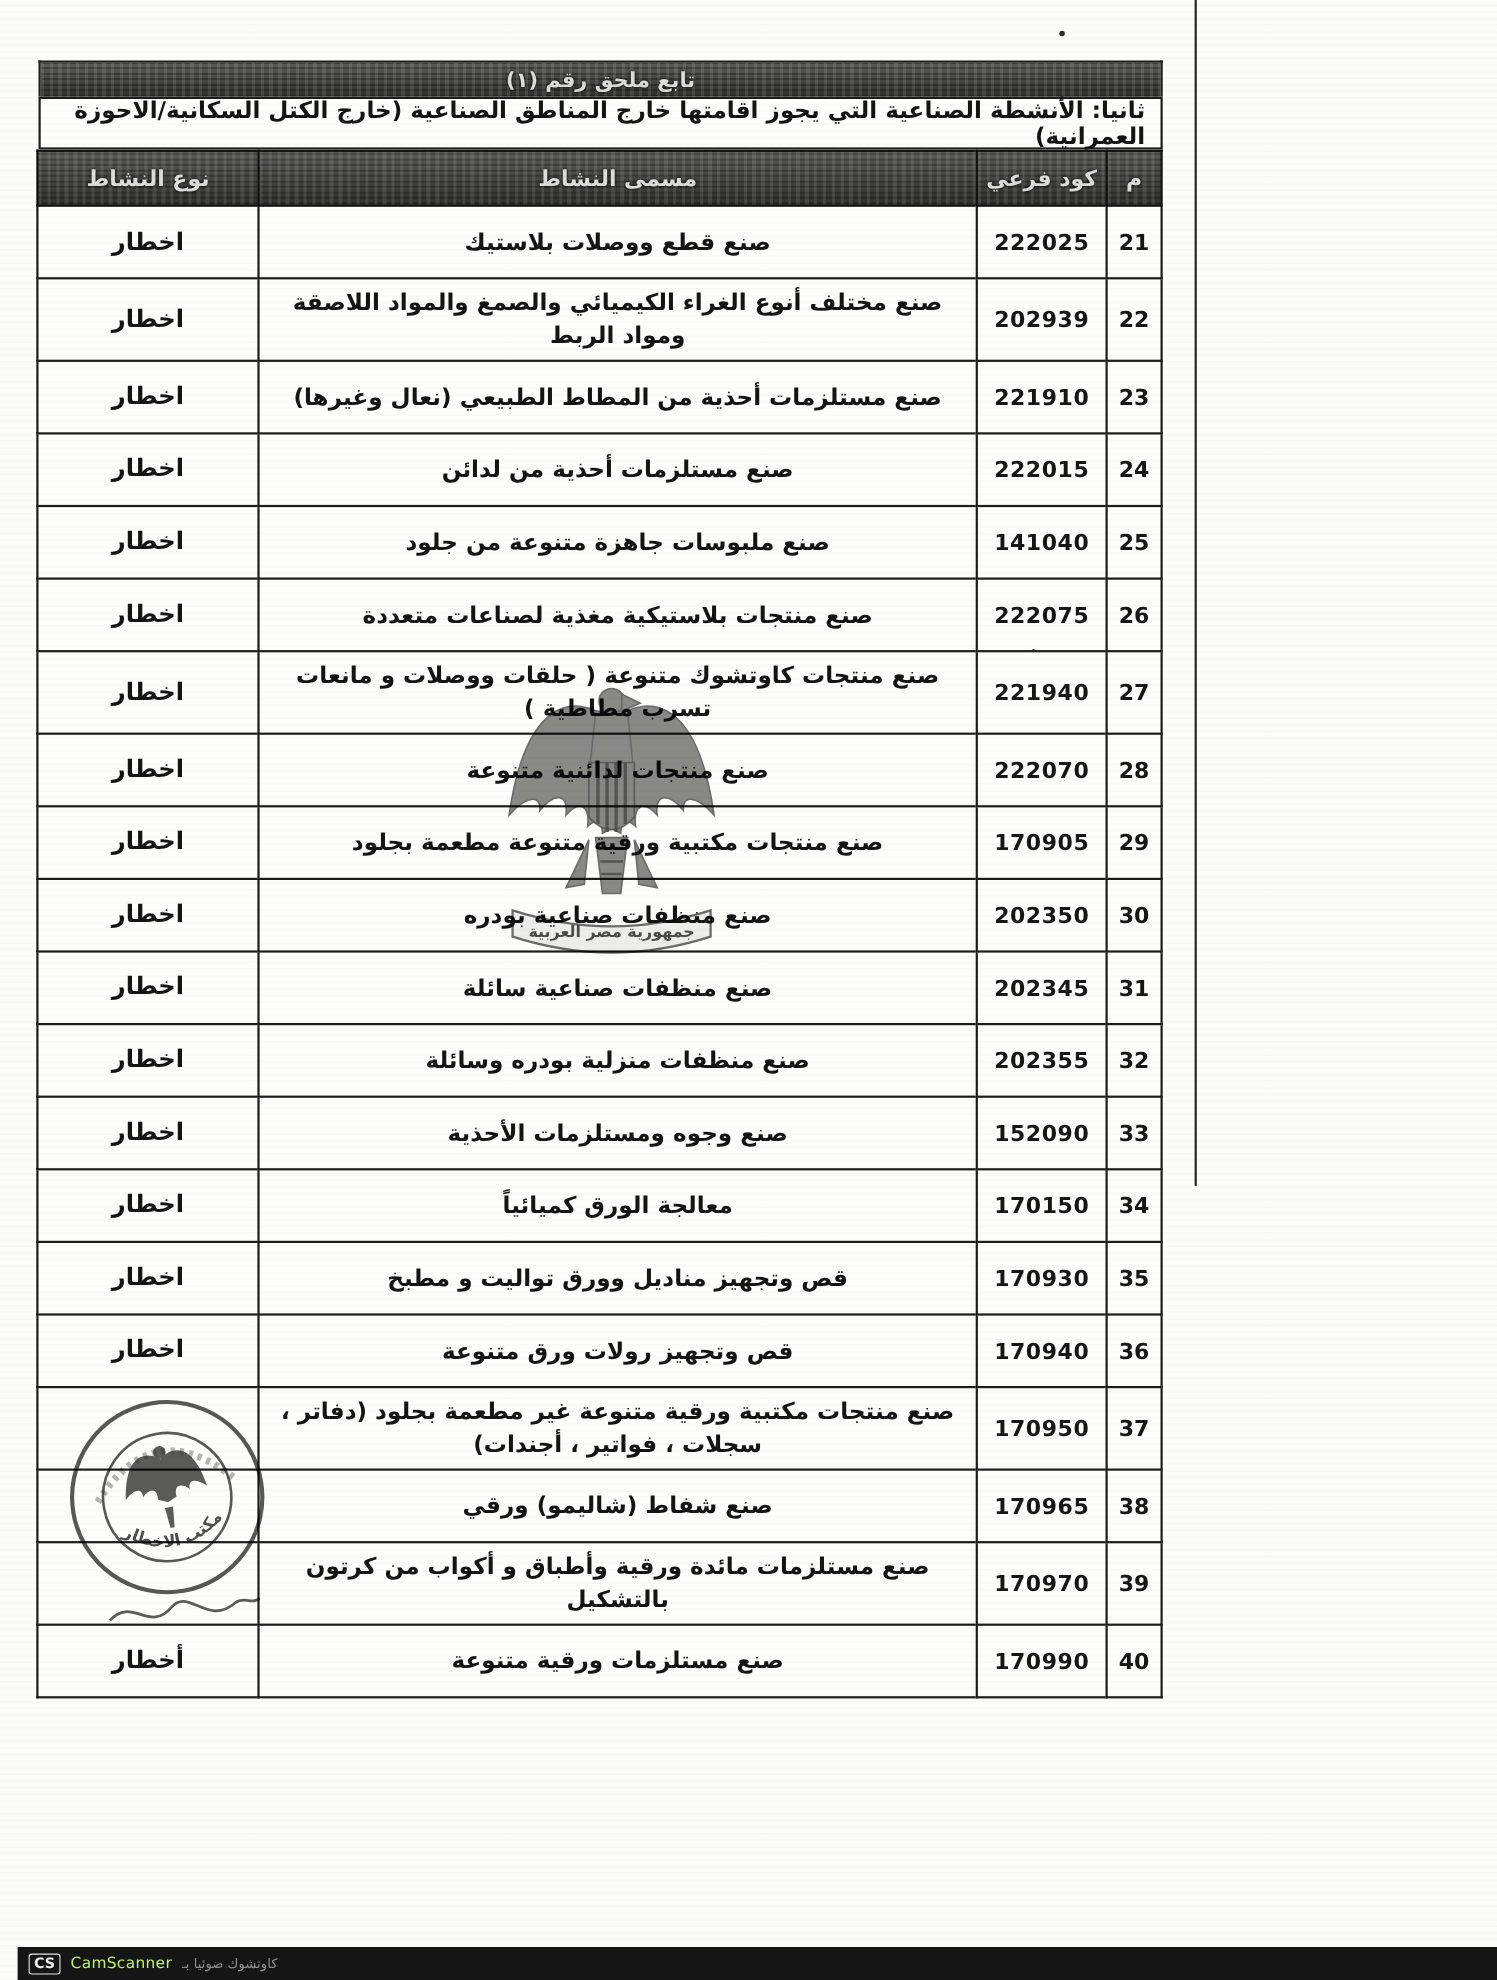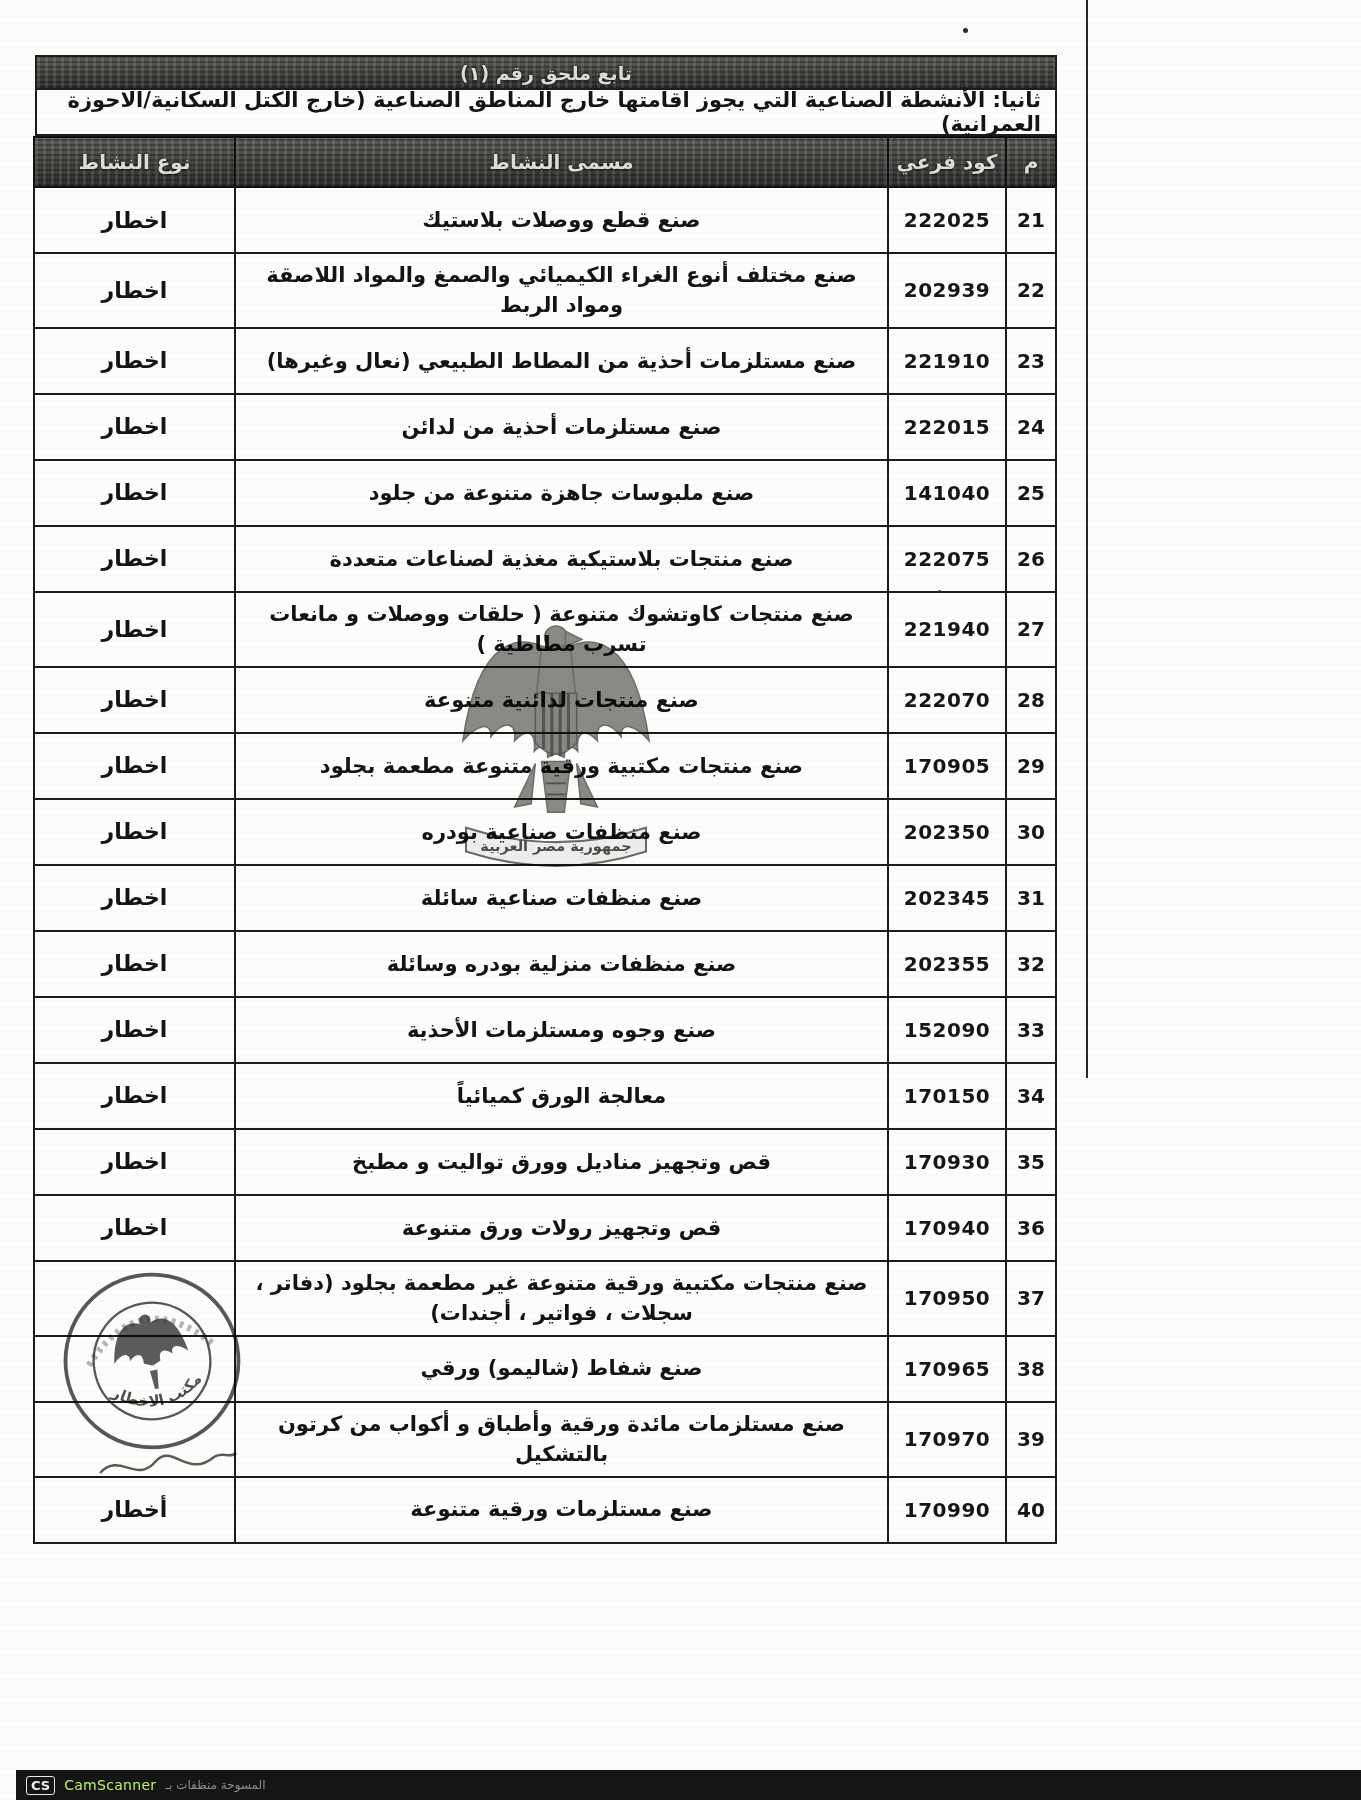--- a/index.html
+++ b/index.html
@@ -370,16 +370,16 @@
     <path d="M8 28 C 28 6, 44 40, 64 16 C 80 -2, 96 34, 122 12 C 130 6, 138 14, 144 8" stroke="#33332f" stroke-width="2.5" fill="none" opacity="0.8"></path>
   </svg>
 
   <div class="scan-line-right"></div>
   <div class="scan-dot" style="left:963px; top:28px;"></div>
   <div class="scan-dot" style="left:938px; top:590px; width:3px; height:3px;"></div>
 
   <div class="footer-bar">
     <span class="cs-logo">CS</span>
     <span class="cs-brand">CamScanner</span>
-    <span class="cs-note">المسوحة منظفات بـ</span>
+    <span class="cs-note">كاوتشوك ضوئيا بـ</span>
   </div>
 
 </div>
 
 </body></html>

